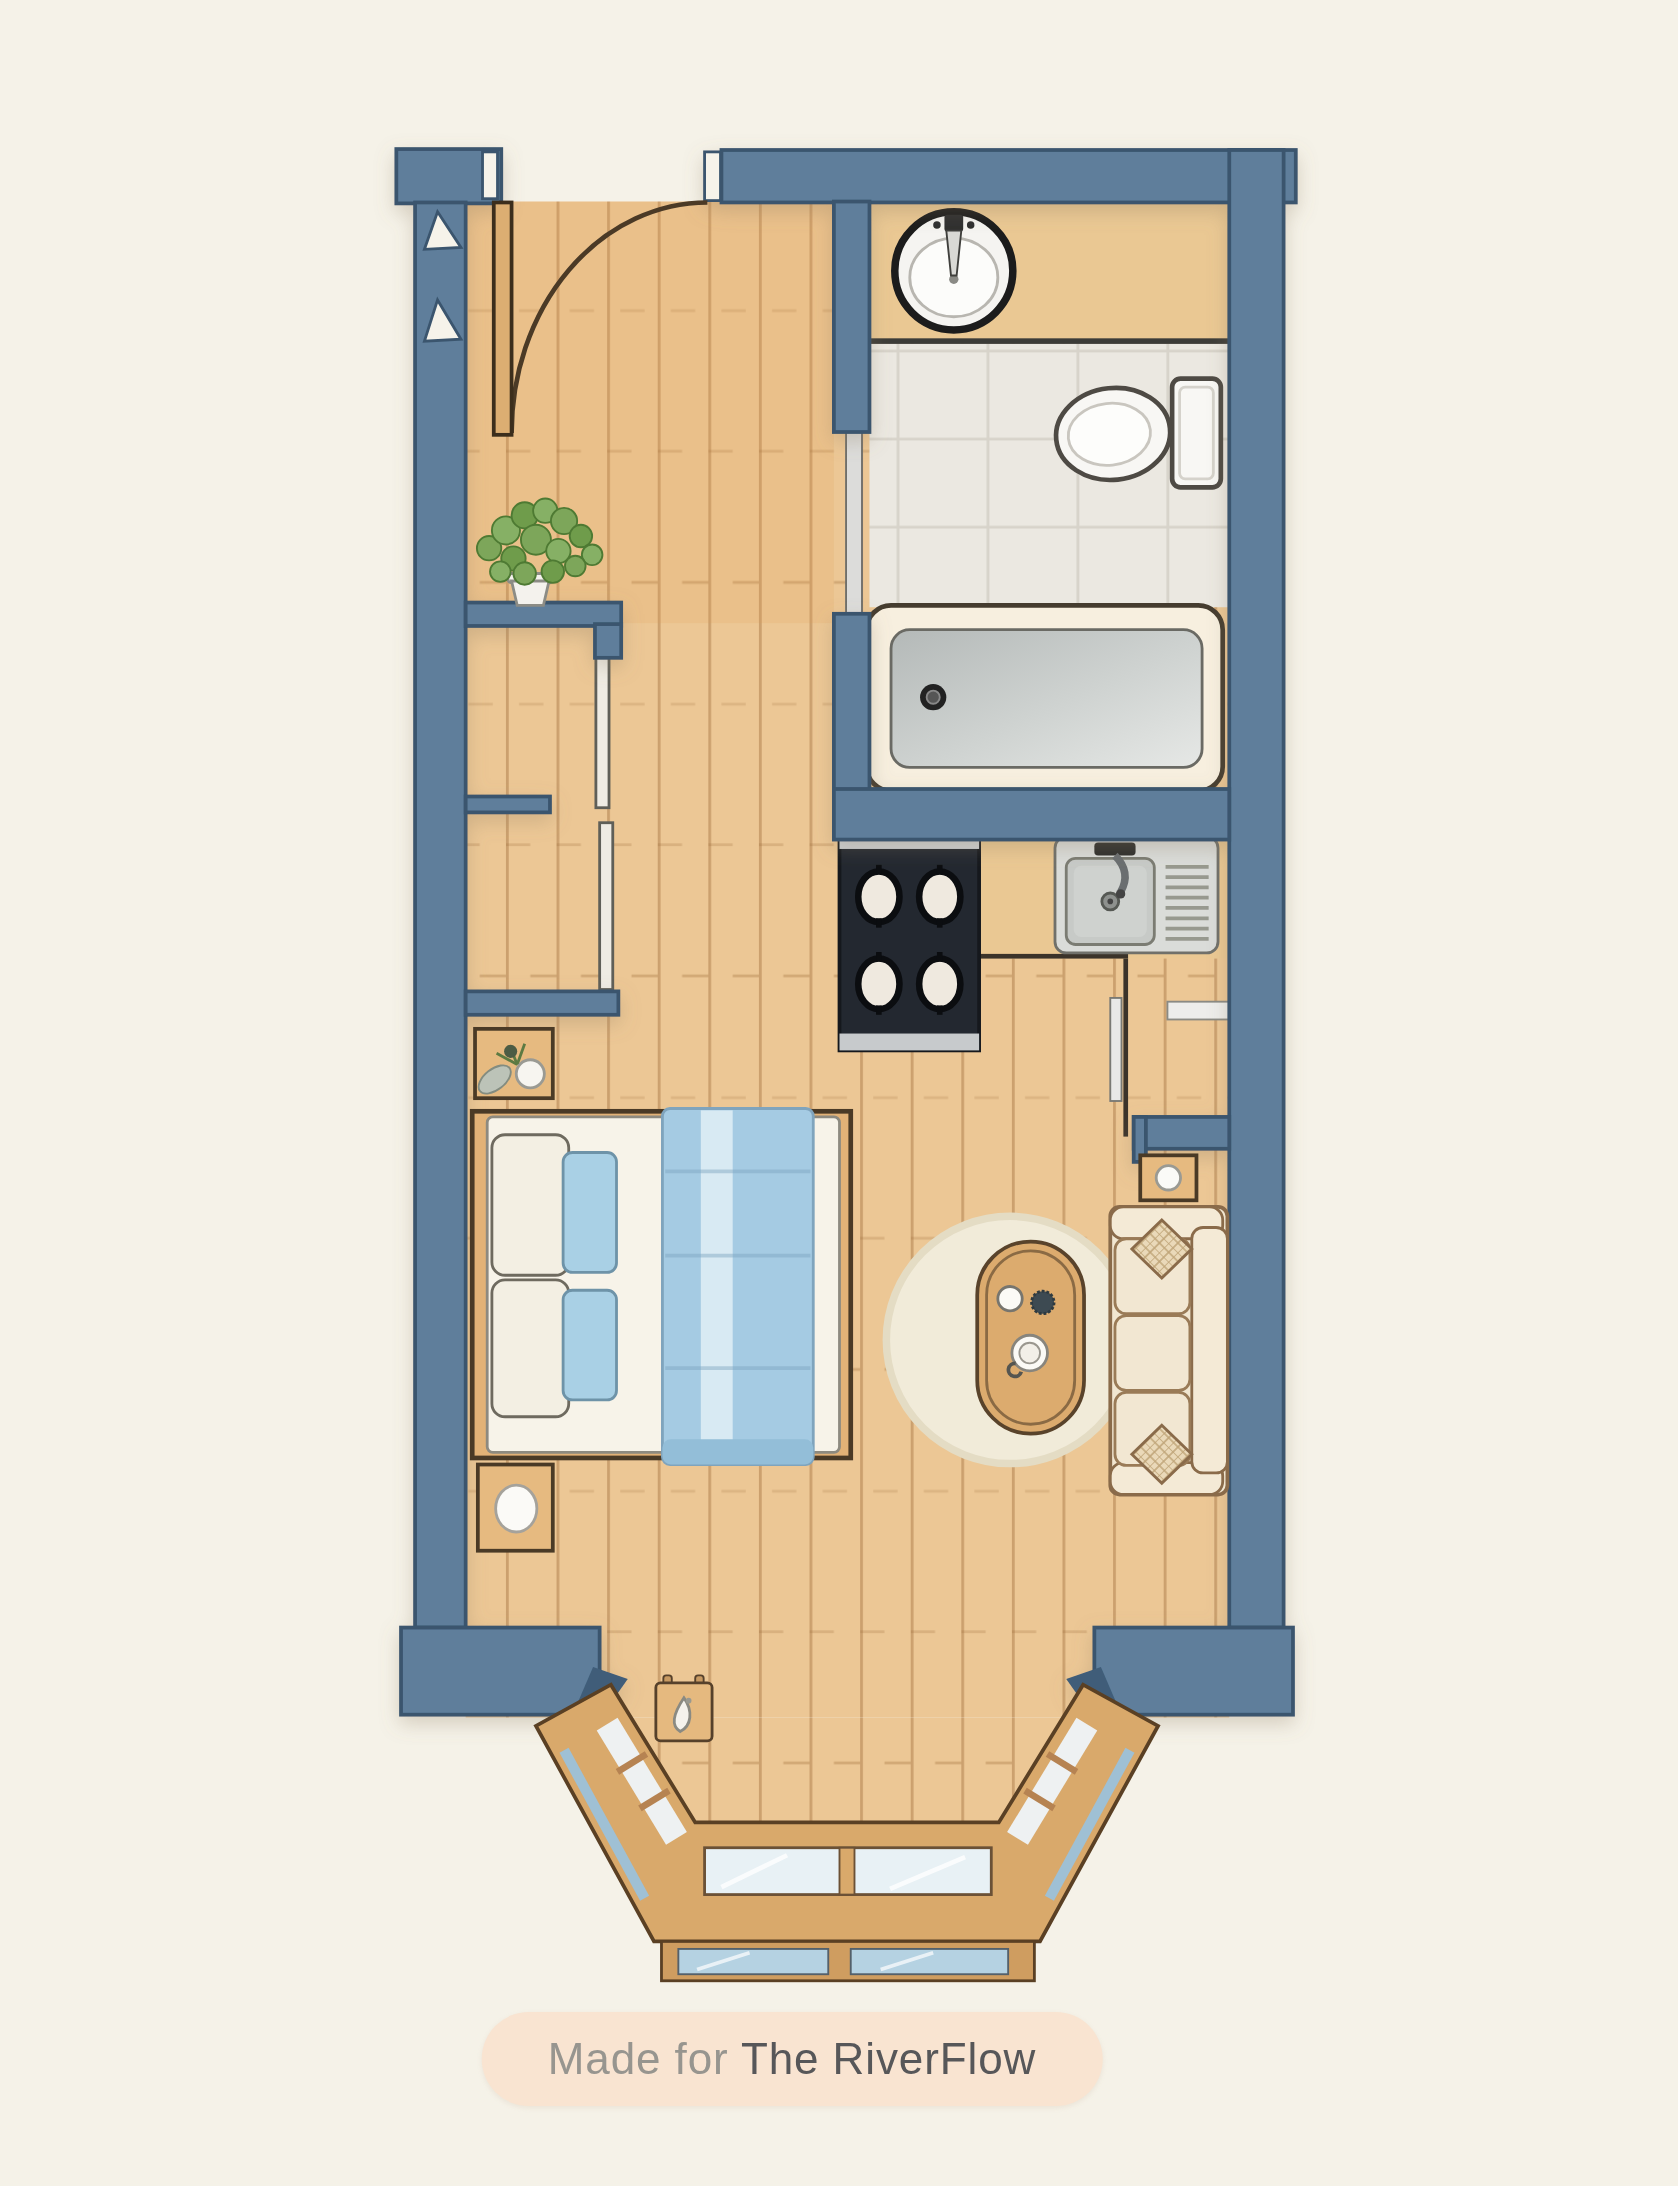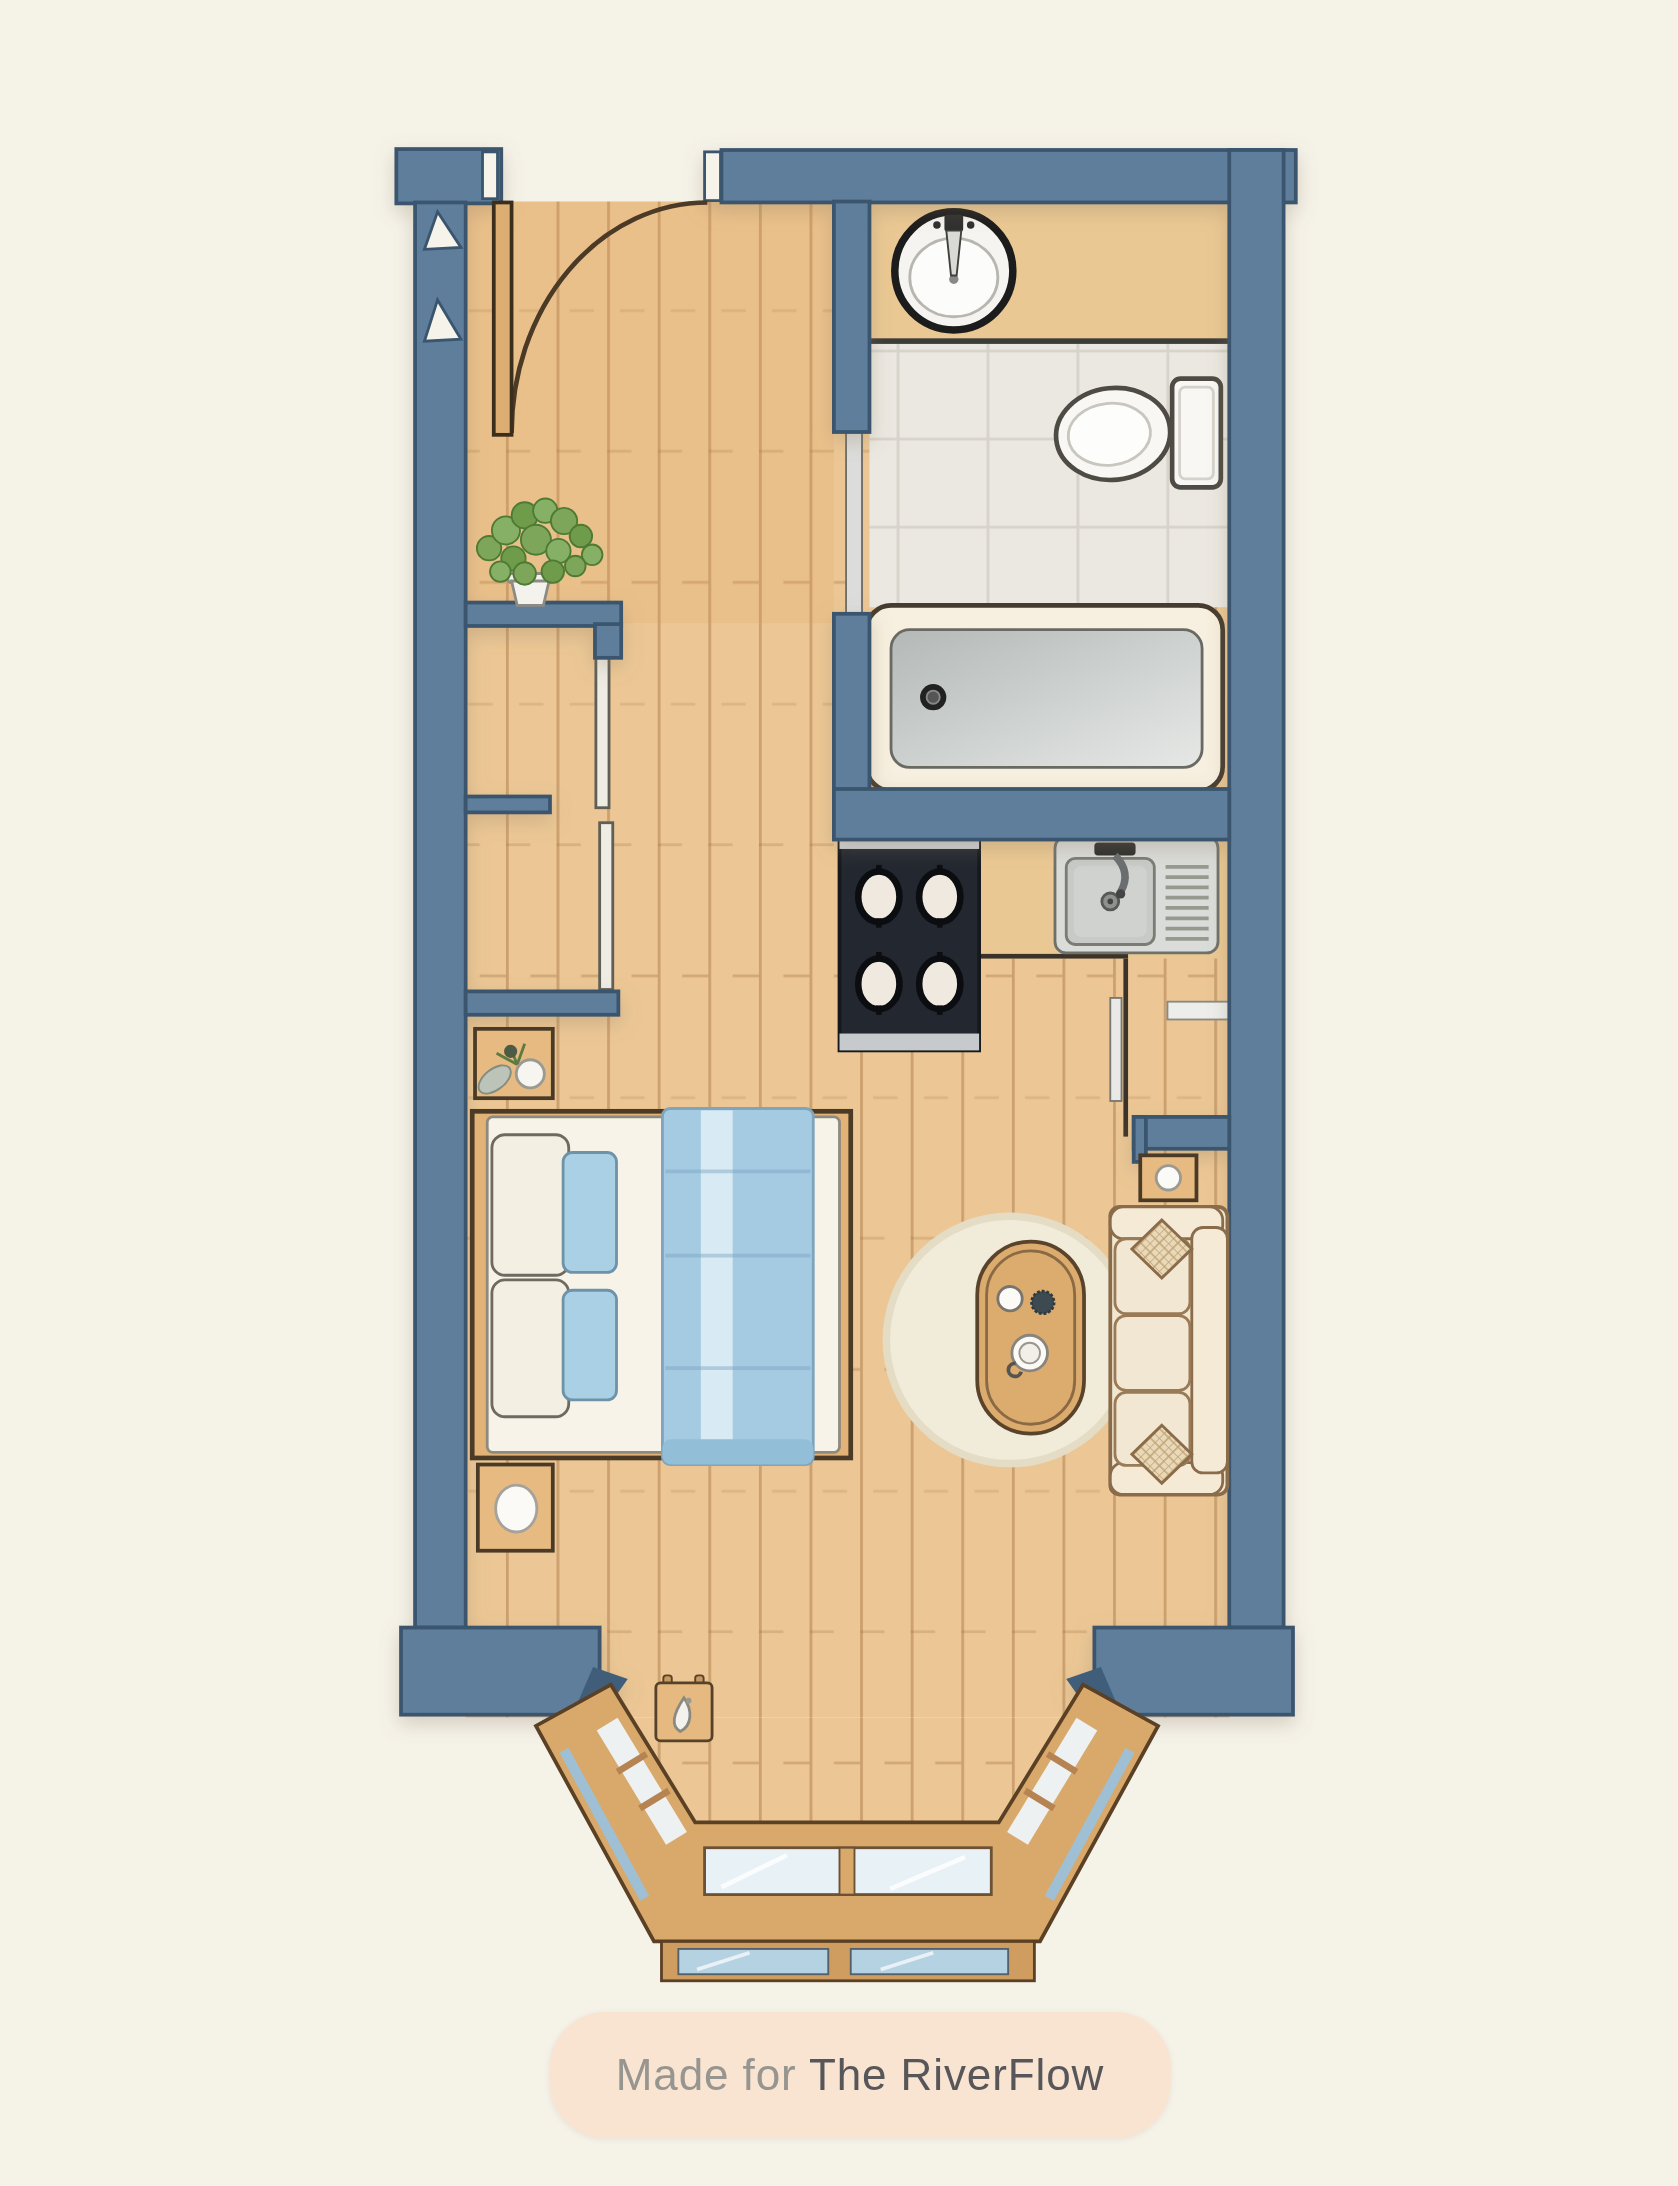--- a/index.html
+++ b/index.html
@@ -5,23 +5,23 @@
   html,body{margin:0;padding:0;}
   body{
     width:1679px;height:2187px;
     background:#f5f2e8;
     font-family:"Liberation Sans", sans-serif;
     position:relative;overflow:hidden;
   }
   .stage{position:absolute;left:0;top:0;width:1679px;height:2187px;}
   svg{position:absolute;left:0;top:0;}
   .caption-pill{
-    position:absolute;left:860px;top:2012px;transform:translateX(-50%);
+    position:absolute;left:792px;top:2012px;transform:translateX(-50%);
     background:#f9e4d1;border-radius:56px;
-    padding:38px 66px;white-space:nowrap;
+    padding:22px 66px;white-space:nowrap;
     box-shadow:0 1.9px 5.6px rgba(180,150,120,0.15);
   }
   .caption-pill .prefix{color:#97958f;font-size:44px;letter-spacing:0.9px;}
   .caption-pill .brand{color:#575759;font-size:44px;letter-spacing:0.9px;}
 </style>
 </head>
 <body>
 
 <div class="stage">
 <svg width="1679" height="2187" viewBox="0 0 1792 2334">

